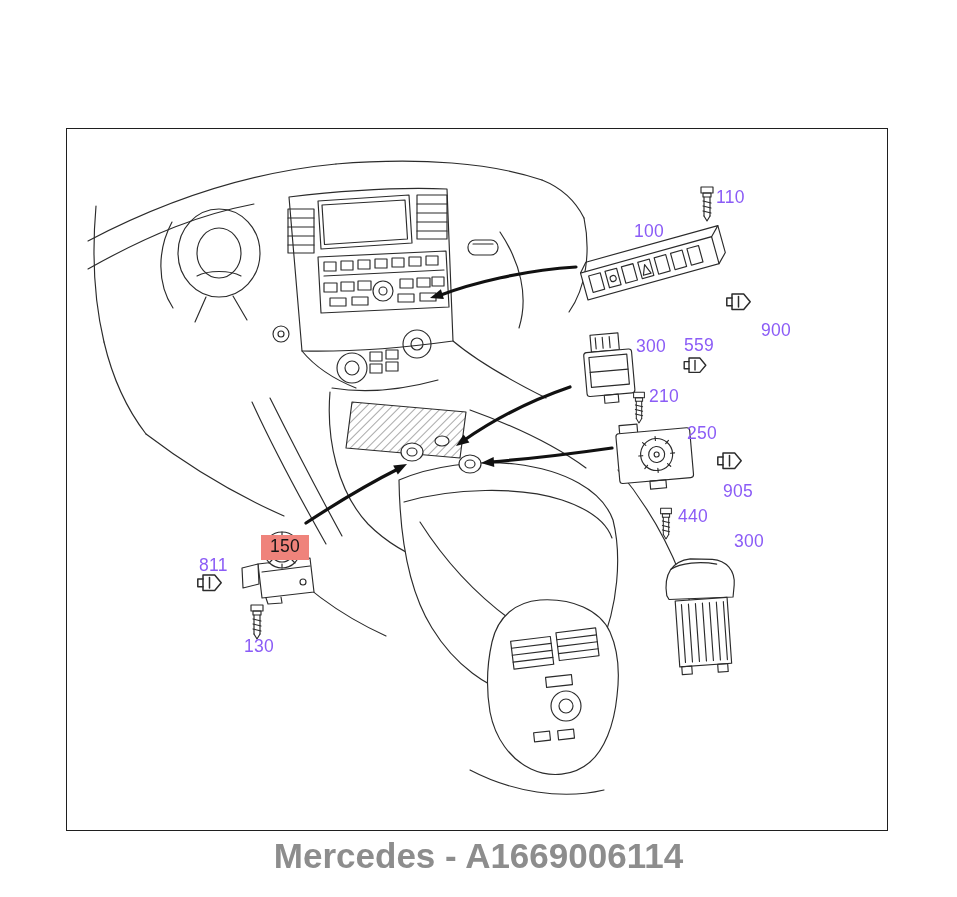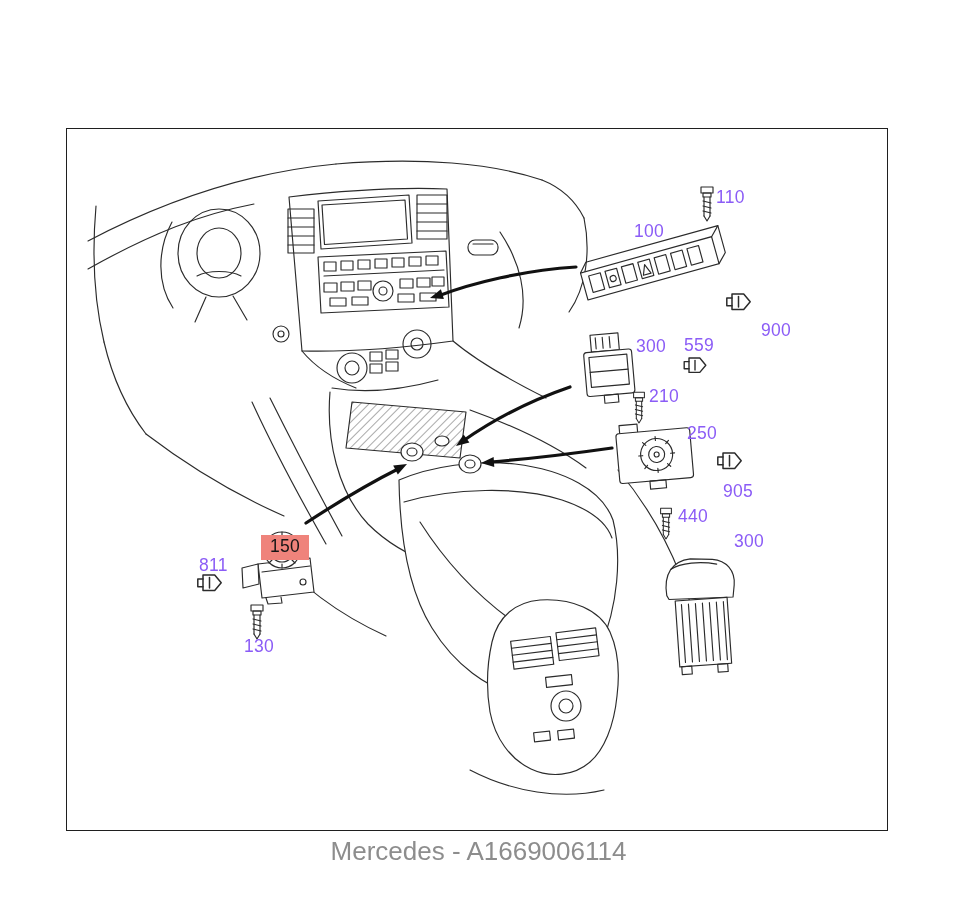--- a/index.html
+++ b/index.html
@@ -16,21 +16,21 @@
     position:absolute;font-size:17.5px;line-height:1;color:#8b5cf6;
     letter-spacing:.3px;white-space:nowrap;cursor:default;
   }
   .callout.highlight{
     background:var(--highlight,#ef837b);
     padding:3px 9px 4px;color:#151515;margin-top:24px;
   }
   .caption{
     position:absolute;left:0;top:836px;width:100%;
     display:flex;justify-content:center;align-items:baseline;gap:46px;
-    font-size:26px;font-weight:400;color:var(--caption-text,#8d8d8d);
+    font-size:35px;font-weight:700;color:var(--caption-text,#8d8d8d);
   }
 </style>
 </head>
 <body>
 
 <div class="frame"></div>
 
 <svg class="art" width="957" height="897" viewBox="0 0 957 897">
   <defs>
     <pattern id="hatch" width="6" height="6" patternUnits="userSpaceOnUse" patternTransform="rotate(45)">

